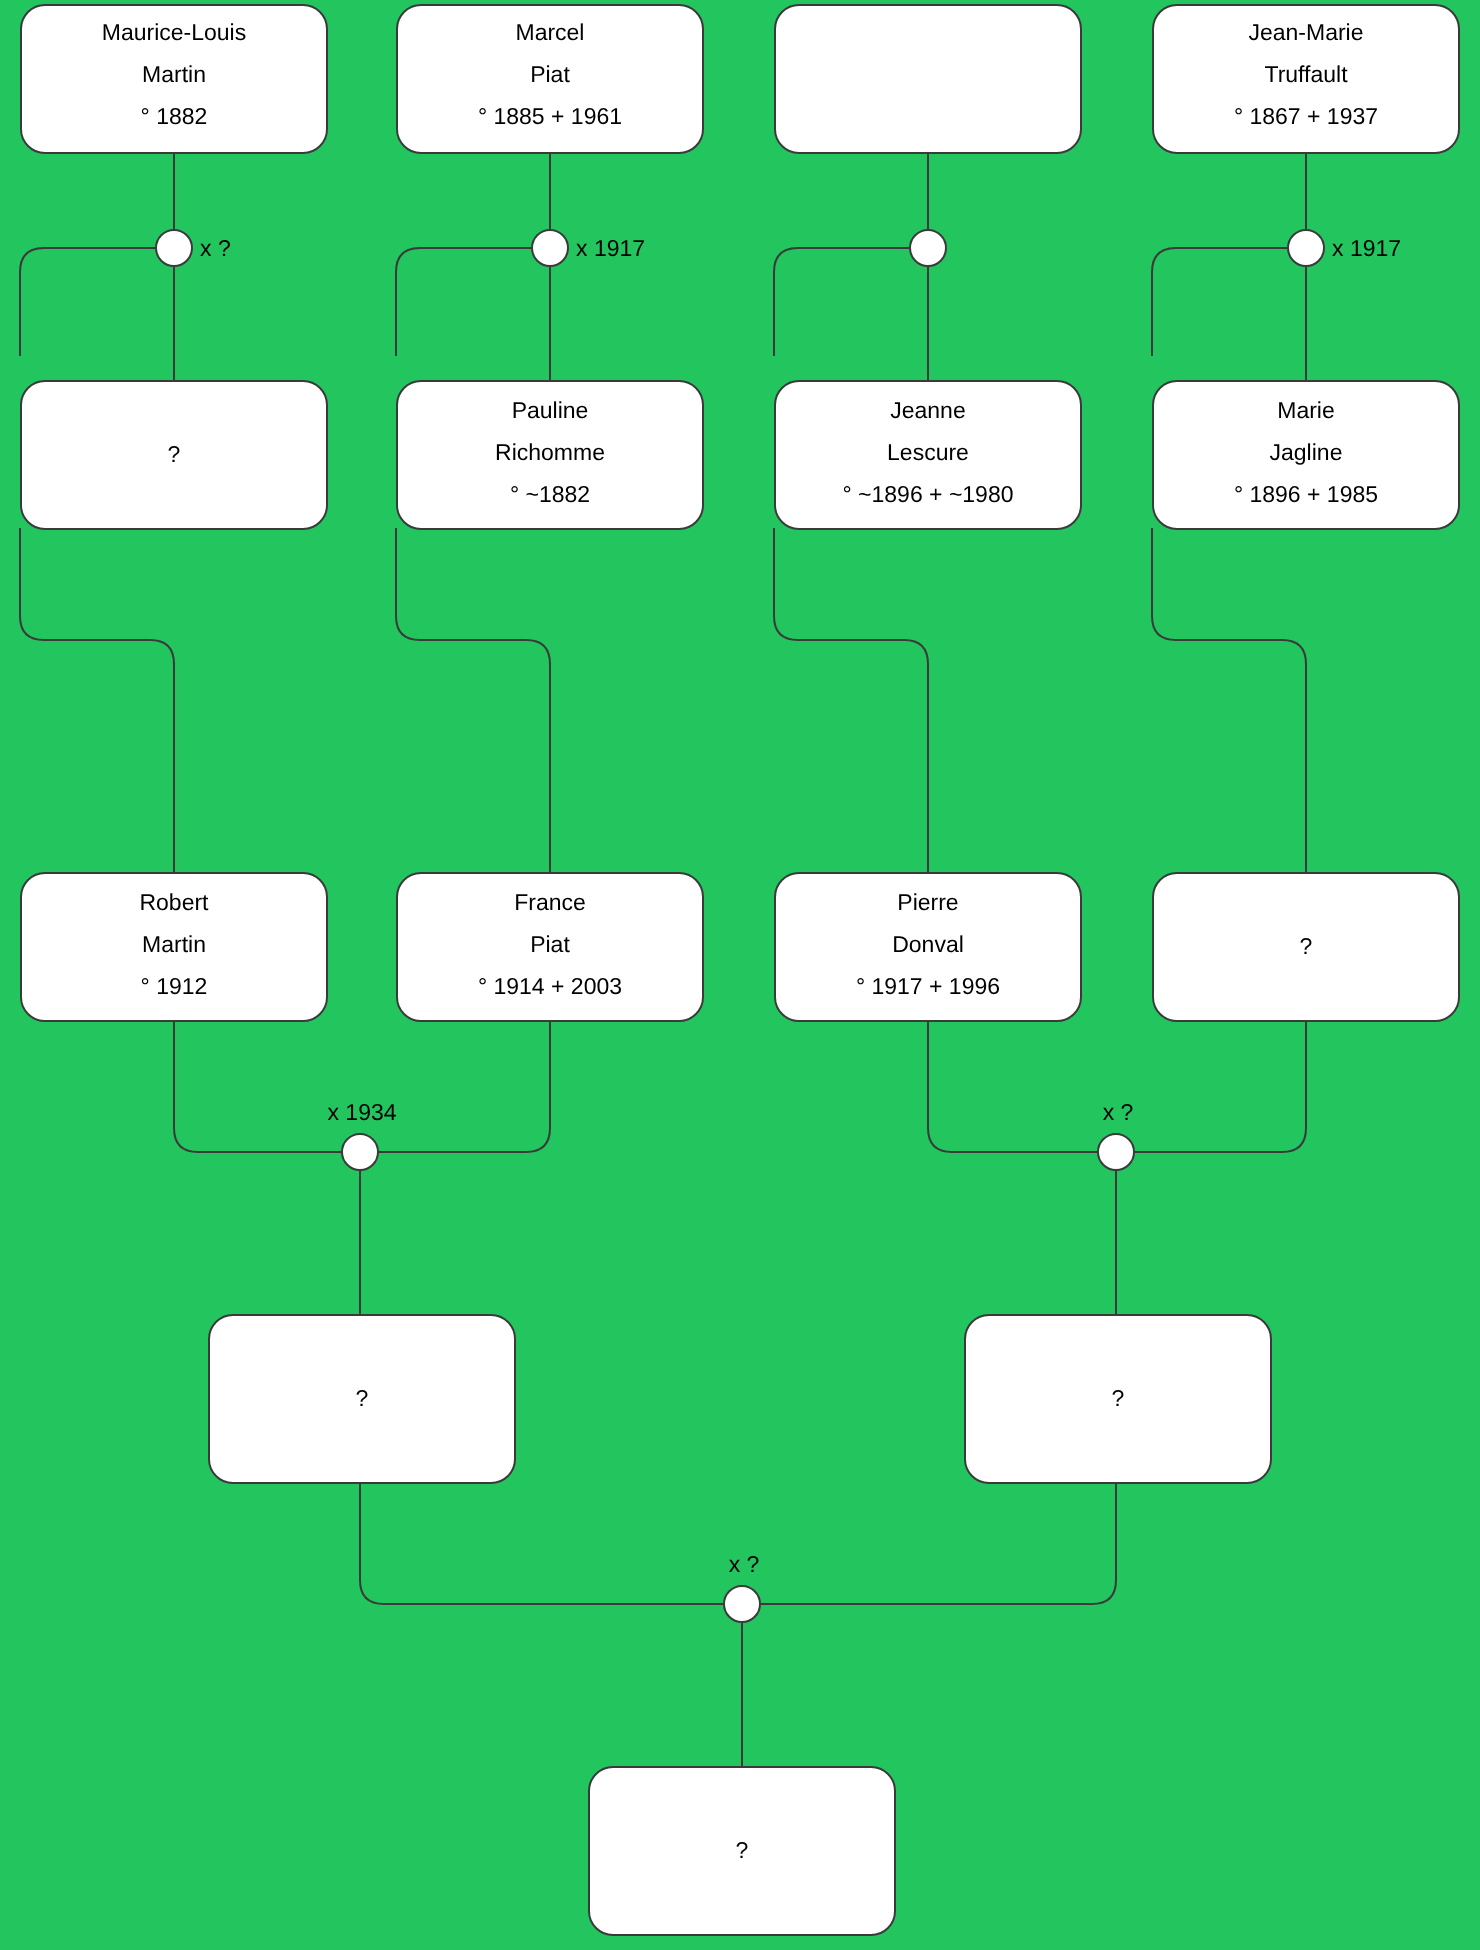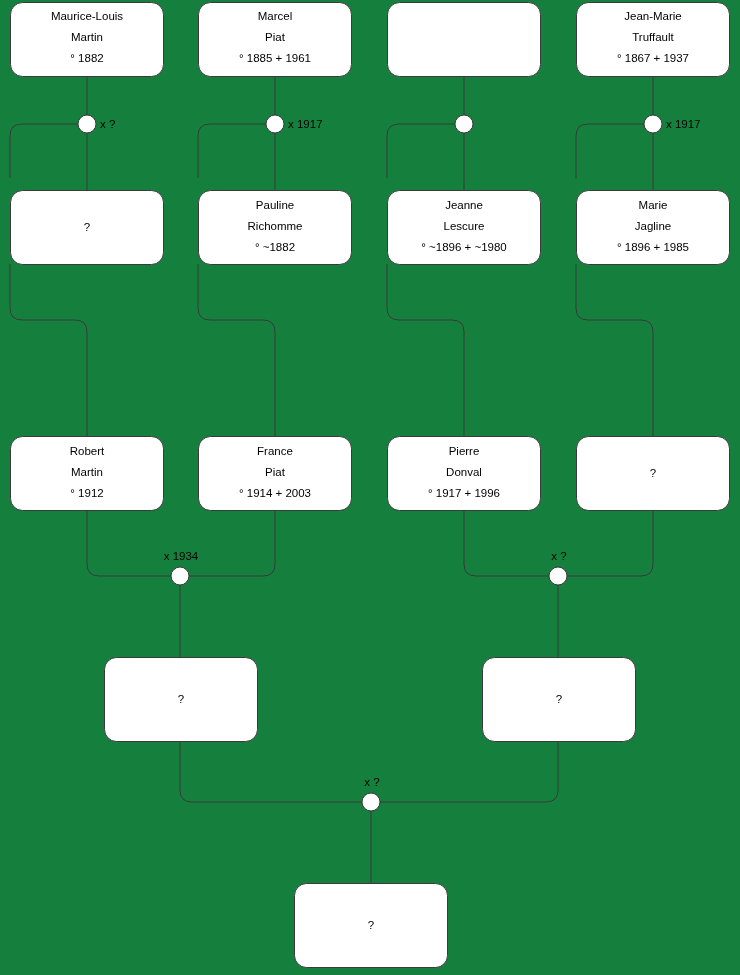--- a/index.html
+++ b/index.html
@@ -8,21 +8,21 @@
     padding: 0;
     background: #ffffff;
   }
   body {
     font-family: "Liberation Sans", sans-serif;
   }
   #chart-root {
     position: relative;
     width: 740px;
     height: 975px;
-    background: #15803d;
+    background: #22c55e;
     overflow: hidden;
   }
   svg#tree-svg {
     display: block;
     width: 740px;
     height: 975px;
   }
   .person-box {
     fill: #ffffff;
     stroke: #3a3a3a;

